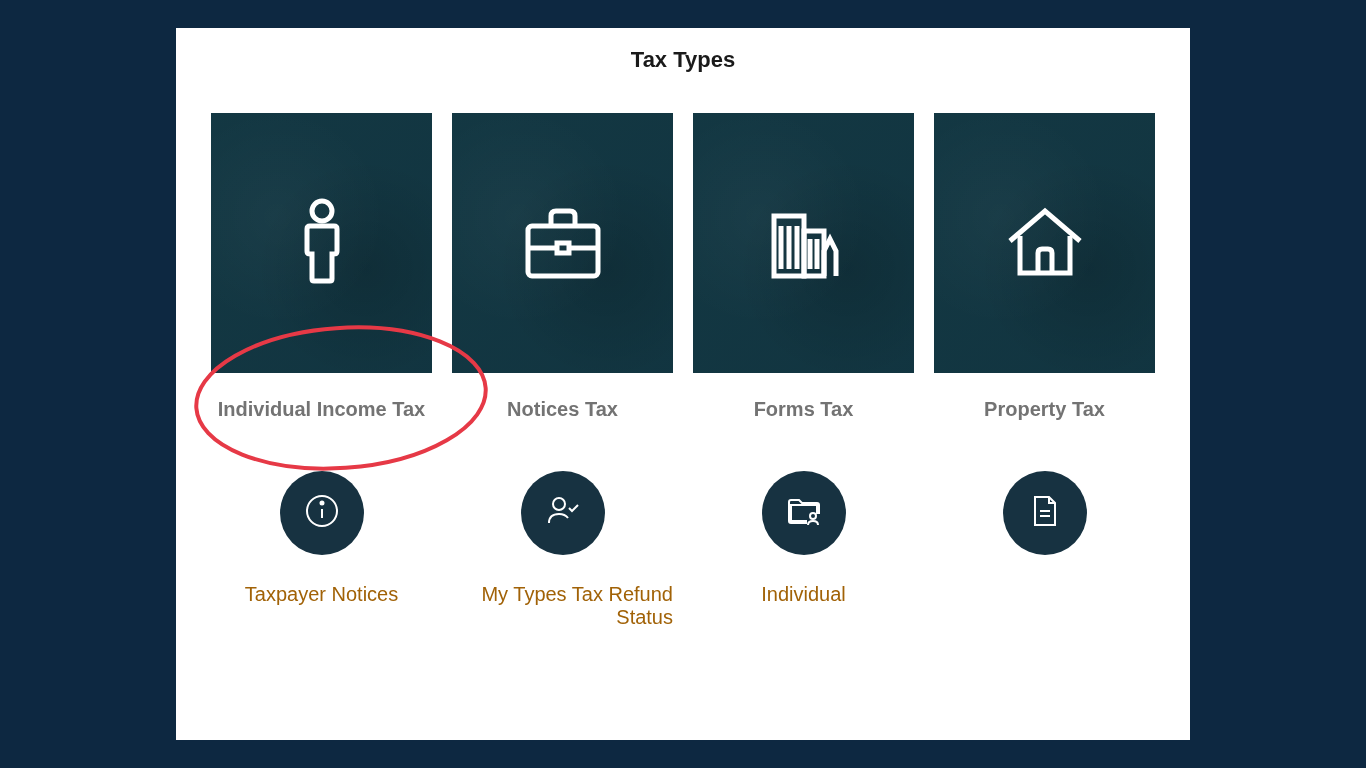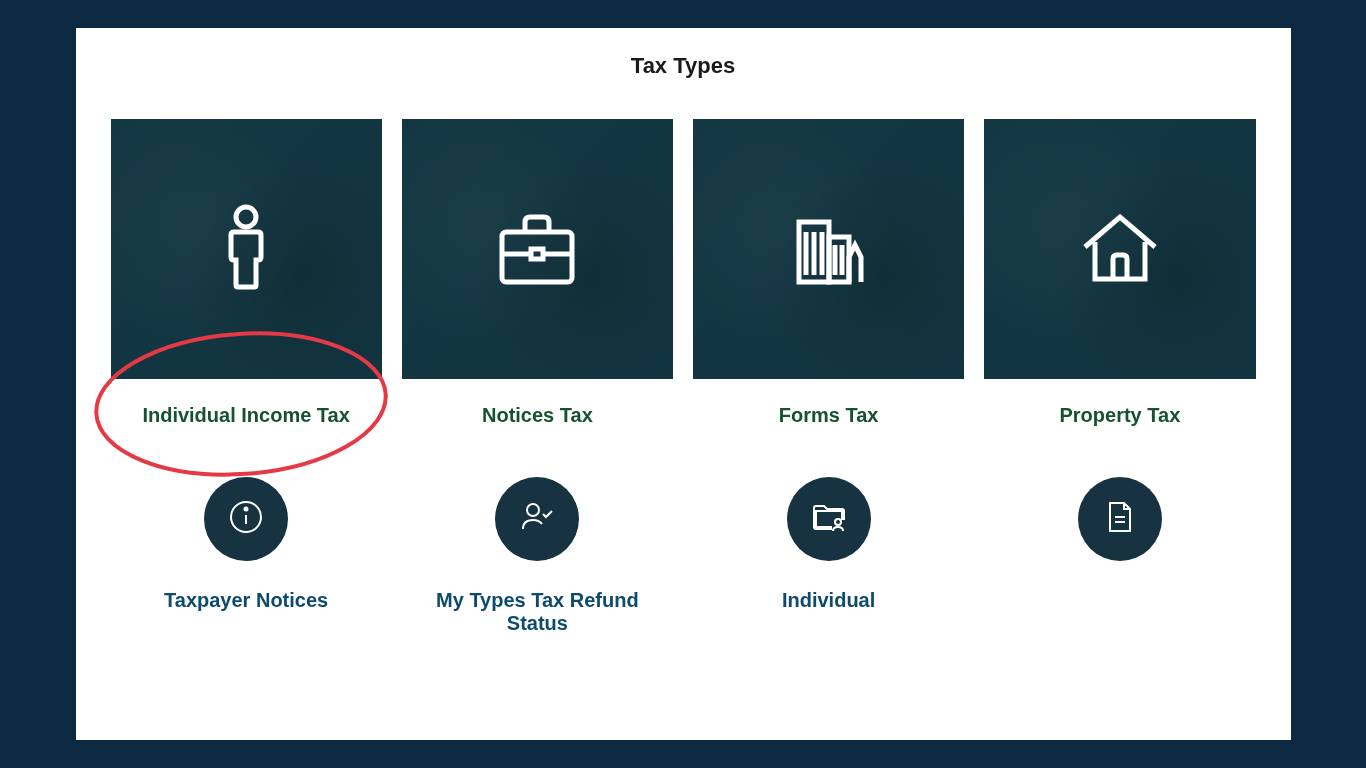--- a/index.html
+++ b/index.html
@@ -11,23 +11,23 @@
       font-family: -apple-system, BlinkMacSystemFont, 'Segoe UI', Arial, sans-serif;
       background: #0d2841;
       width: 1366px;
       height: 768px;
       display: flex;
       align-items: center;
       justify-content: center;
     }
     .content-panel {
       background: #ffffff;
-      width: 1215px;
+      width: 1014px;
       height: 712px;
-      padding: 25px 35px;
+      padding: 19px 35px;
       position: relative;
     }
     .page-title {
       text-align: center;
       font-size: 22px;
       font-weight: 700;
       color: #1a1a1a;
       margin-bottom: 40px;
     }
     .card-row {
@@ -67,21 +67,21 @@
       z-index: 1;
     }
     .card-icon svg {
       width: 100px;
       height: 100px;
       stroke: #ffffff;
       fill: none;
       stroke-width: 5;
     }
     .card-label {
-      color: #14532d;
+      color: #737373;
       font-size: 20px;
       font-weight: 700;
       text-align: center;
       margin-top: 25px;
     }
     .annotation-circle {
       position: absolute;
       pointer-events: none;
       z-index: 10;
     }
@@ -108,24 +108,24 @@
       margin-bottom: 28px;
     }
     .icon-circle svg {
       width: 40px;
       height: 40px;
       stroke: #ffffff;
       fill: none;
       stroke-width: 2;
     }
     .icon-label {
-      color: #0c4a6e;
+      color: #a16207;
       font-size: 20px;
-      font-weight: 700;
-      text-align: center;
+      font-weight: 400;
+      text-align: right;
       max-width: 250px;
     }
   </style>
 </head>
 <body>
 
 <div class="content-panel">
   <h1 class="page-title">Tax Types</h1>
 
   <div class="card-row">

